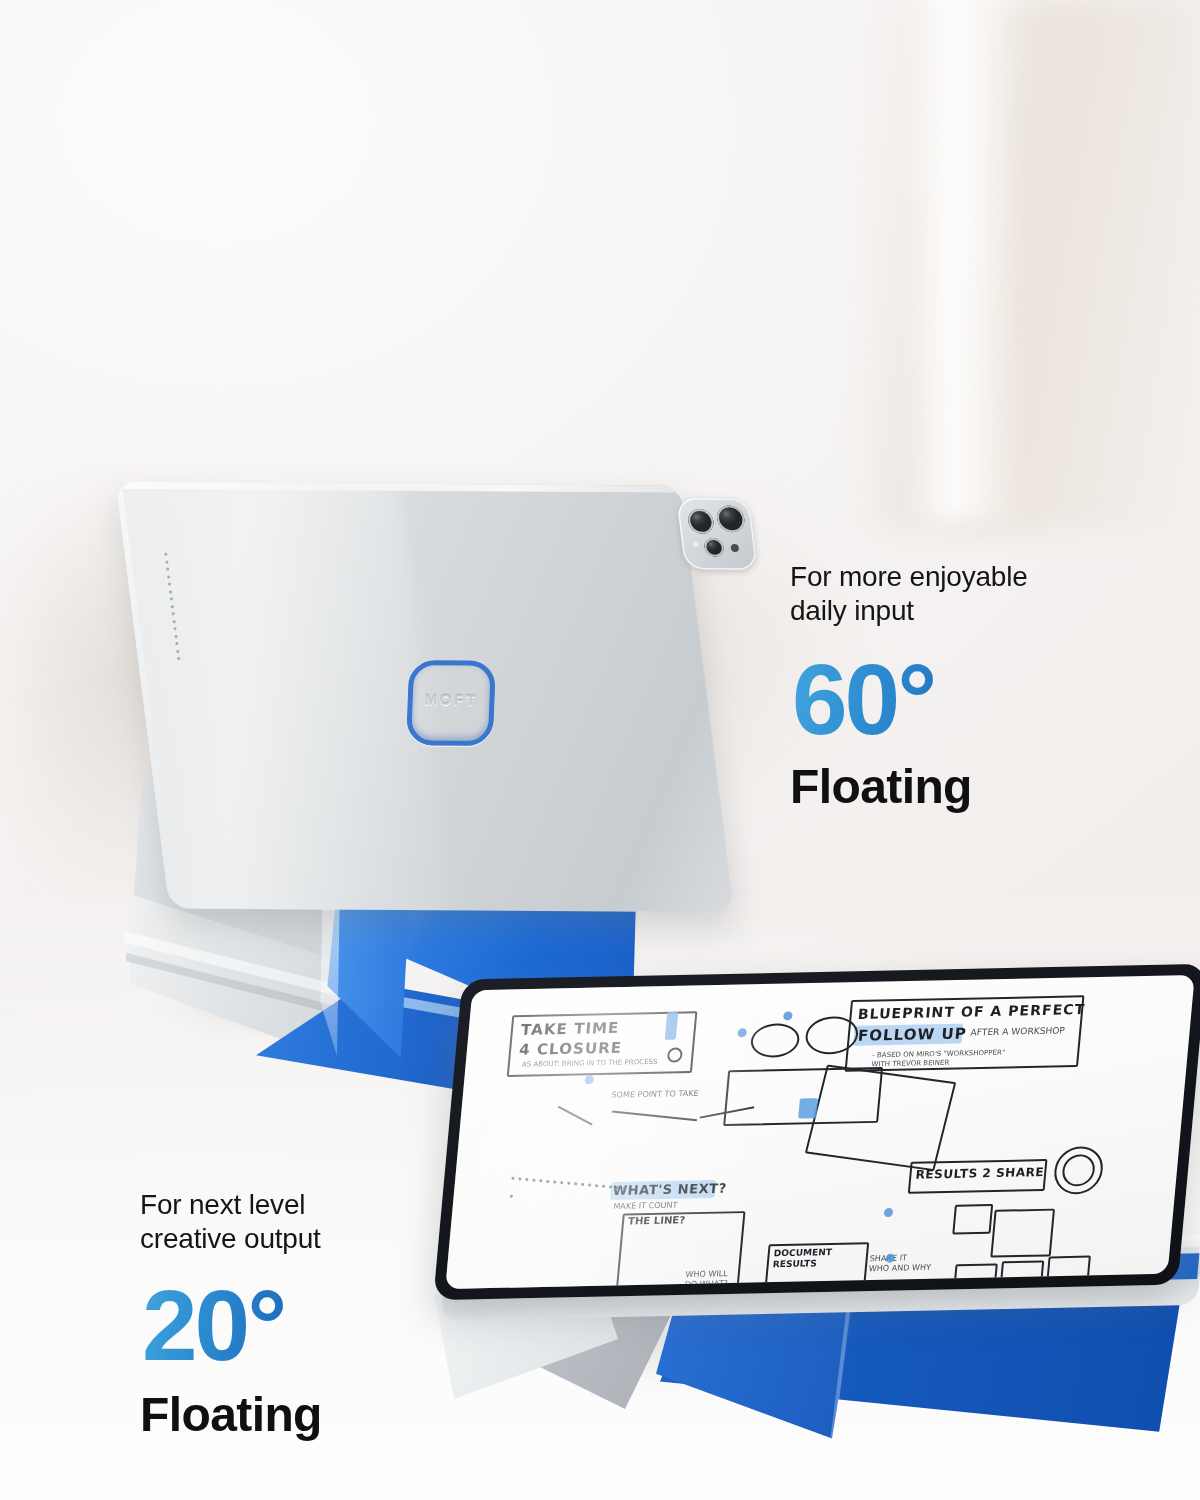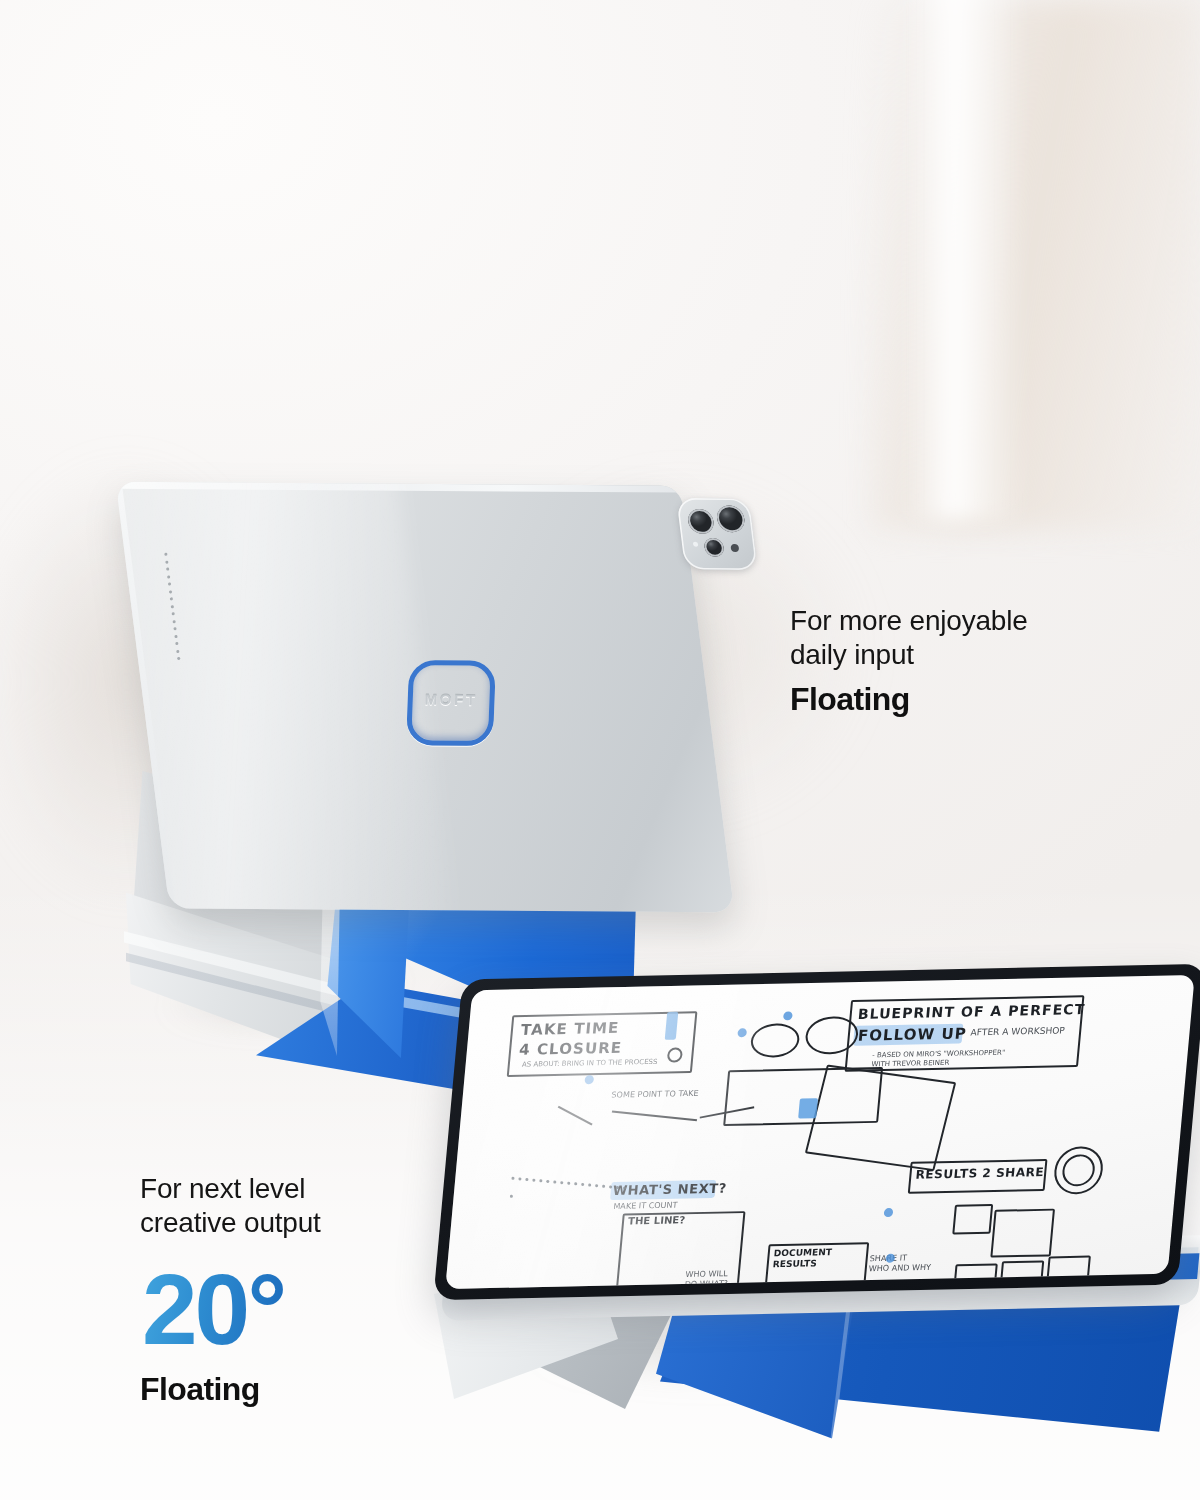--- a/index.html
+++ b/index.html
@@ -36,29 +36,29 @@
     background:linear-gradient(95deg,#3a9ad9 0%,#2a86cf 38%,#1f6fc0 78%,#1a64b6 100%);
     -webkit-background-clip:text;background-clip:text;color:transparent;
     white-space:pre-line;}
   .subcopy{position:absolute;left:140px;top:278px;width:930px;
     font-size:31px;line-height:1.36;color:#1c1c1c;font-weight:400;
     letter-spacing:-0.1px;white-space:pre-line;}
 
   
   .callout{position:absolute;}
   .callout .lead{font-size:28px;line-height:1.2;color:#151515;font-weight:400;
-    letter-spacing:-0.2px;white-space:pre-line;margin-top:44px;}
+    letter-spacing:-0.2px;white-space:pre-line;}
   .callout .angle{font-size:100px;font-weight:700;line-height:1;letter-spacing:-3px;
     background:linear-gradient(100deg,#41a4de 0%,#2f8fd2 30%,#1f72c1 70%,#175fb2 100%);
     -webkit-background-clip:text;background-clip:text;color:transparent;}
-  .callout .floating{font-size:32px;font-weight:700;color:#101010;letter-spacing:-0.6px;}
+  .callout .floating{font-size:48px;font-weight:700;color:#101010;letter-spacing:-0.6px;}
   #callout60{left:790px;top:560px;}
   #callout60 .angle{margin-top:22px;margin-left:2px;}
   #callout60 .floating{margin-top:10px;}
-  #callout30{left:140px;top:1128px;}
+  #callout30{left:140px;top:1188px;}
   #callout30 .angle{margin-top:20px;margin-left:2px;}
   #callout30 .floating{margin-top:12px;}
 
   
   #prod-upper{position:absolute;left:60px;top:470px;width:620px;height:620px;}
 
   .u-shadow{position:absolute;left:60px;top:480px;width:330px;height:90px;
     background:radial-gradient(50% 50% at 50% 50%, rgba(160,156,152,.50) 0%, rgba(160,156,152,0) 70%);
     filter:blur(14px);transform:skewX(-18deg);}
 
@@ -385,20 +385,21 @@
     </div>
 
     <div class="l-grille">
       <i></i><i></i><i></i><i></i><i></i><i></i><i></i><i></i><i></i><i></i><i></i><i></i><i></i><i></i><i></i><i></i><i></i><i></i>
     </div>
   </div>
 
   <div class="callout" id="callout60">
     <div class="lead">For more enjoyable
 daily input</div>
+    <div class="angle">60°</div>
     <div class="floating">Floating</div>
   </div>
 
   <div class="callout" id="callout30">
     <div class="lead">For next level
 creative output</div>
     <div class="angle">20°</div>
     <div class="floating">Floating</div>
   </div>
 

